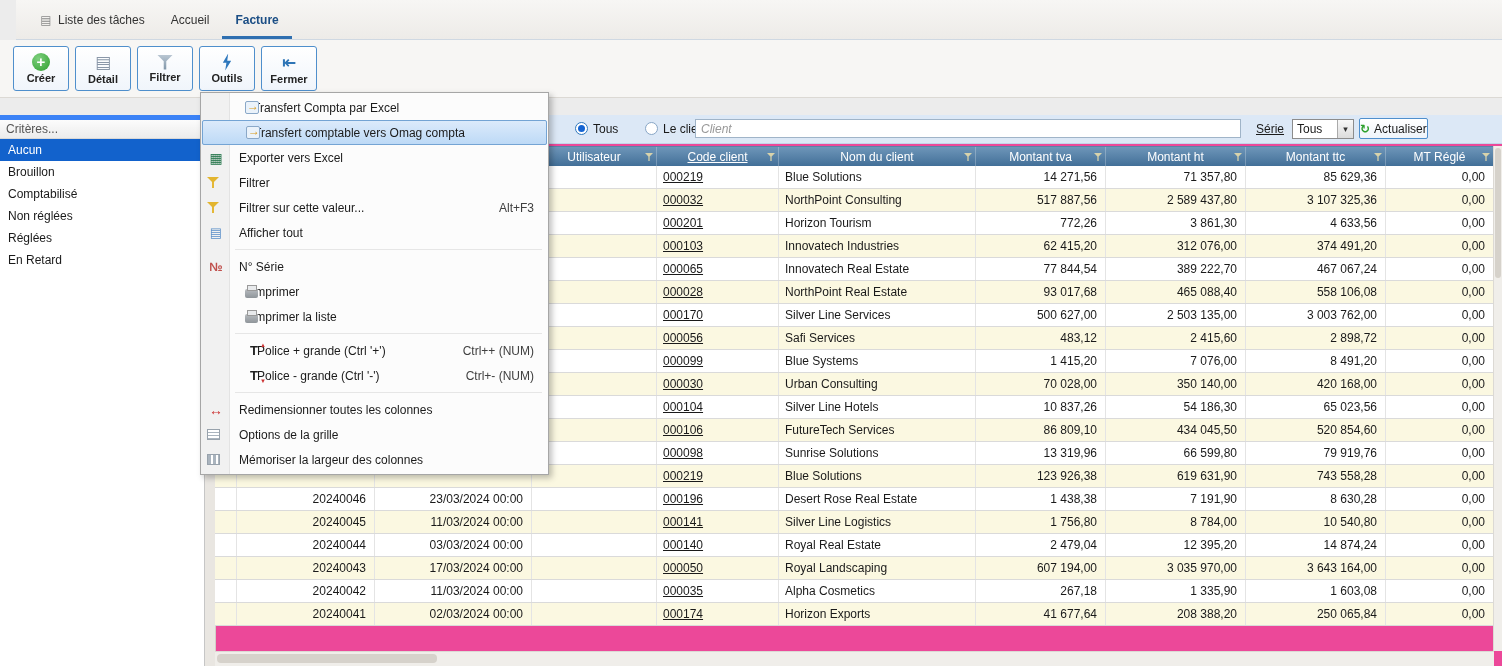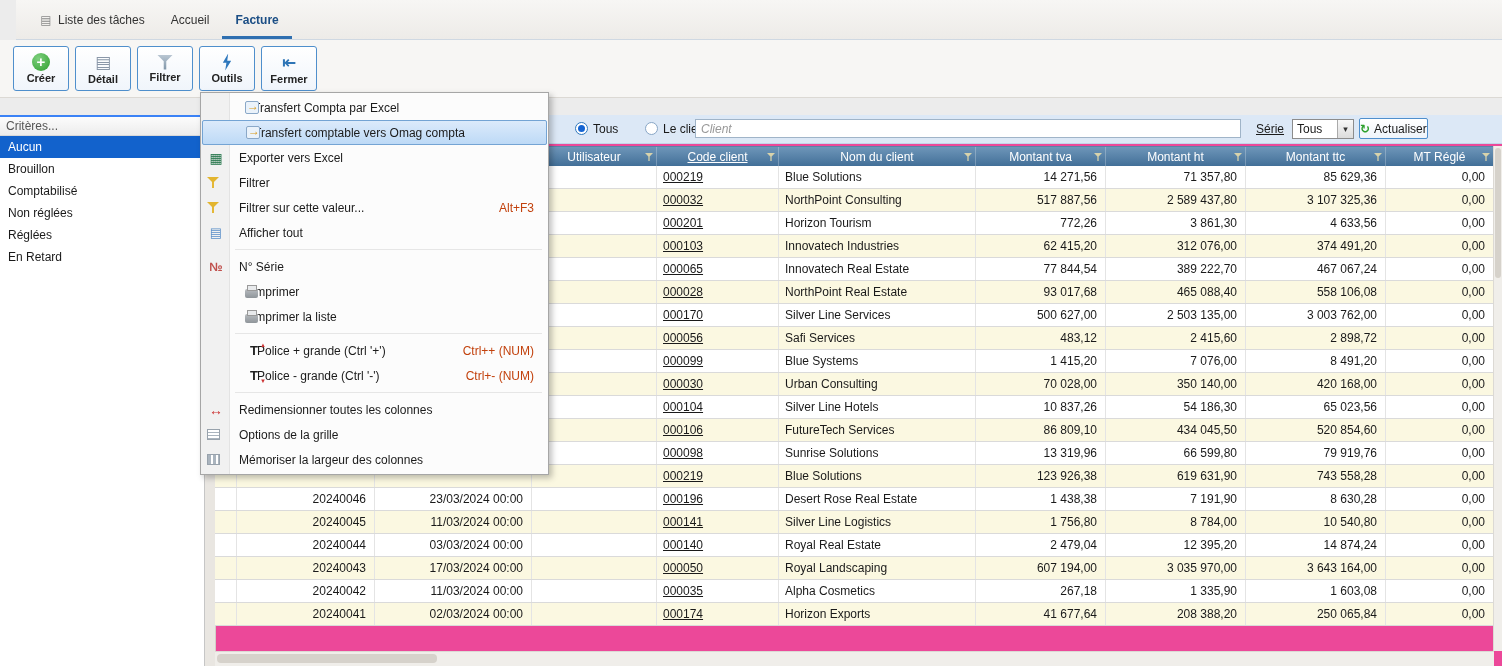--- a/index.html
+++ b/index.html
@@ -31,21 +31,21 @@
       color:#fff;font-weight:700;font-size:15px;line-height:17px;text-align:center;}
   .ic-detail-form-icon::before{content:"▤";font-size:17px;color:#8a97a8;}
   .tico.ic-funnel-icon{width:16px;height:15px;background:linear-gradient(#b9c6d2,#7f95a8);
       clip-path:polygon(0 0,100% 0,58% 45%,58% 100%,42% 100%,42% 45%);}
   .ic-tools-lightning-icon{width:12px;height:17px;background:#2f78bd;
       clip-path:polygon(60% 0,15% 55%,45% 55%,35% 100%,85% 42%,52% 42%);}
   .ic-close-window-icon::before{content:"⇤";font-size:17px;font-weight:700;color:#2e75b6;}
 
   
   .sidebar{position:absolute;left:0;top:115px;width:205px;bottom:0;box-sizing:border-box;
-           background:#fff;border-top:2px solid #3b82f6;border-right:1px solid #c6c6c6;}
+           background:#fff;border-top:5px solid #3b82f6;border-right:1px solid #c6c6c6;}
   .sheader{height:18px;line-height:18px;padding-left:6px;color:#555;
            background:linear-gradient(#fcfcfc,#ececec);border-bottom:1px solid #d8d8d8;}
   .sitem{height:22px;line-height:22px;padding-left:8px;white-space:nowrap;}
   .sitem.selected{background:#1262cc;color:#fff;}
 
   
   .content{position:absolute;left:205px;top:115px;right:0;bottom:0;background:#ec4899;}
   .splitter{position:absolute;left:0;top:0;bottom:0;width:10px;background:#e9e6e1;border-right:1px solid #d2cfc9;}
 
   .filterbar{position:absolute;left:10px;right:0;top:0;height:28px;background:#dce8f6;border-bottom:1px solid #c3d5e9;}
@@ -99,21 +99,21 @@
   .hscroll{position:absolute;left:10px;right:8px;bottom:0;height:14px;background:#f0eeea;border-top:1px solid #dcd9d4;}
   .hscroll::before{content:"";position:absolute;left:2px;top:2px;width:220px;height:9px;background:#d6d2cb;border-radius:4px;}
 
   
   .menu{position:absolute;left:200px;top:92px;width:349px;box-sizing:border-box;z-index:20;
         background:#fcfcfc;border:1px solid #a6a6a6;box-shadow:3px 3px 6px rgba(0,0,0,.25);padding:2px 0;}
   .menu::before{content:"";position:absolute;left:0;top:0;bottom:0;width:28px;background:#f1f1f1;border-right:1px solid #e3e3e3;}
   .mitem{position:relative;height:25px;display:flex;align-items:center;padding:0 14px 0 38px;color:#1b1b1b;white-space:nowrap;}
   .mitem.hl{background:linear-gradient(#ddebfb,#bcd9f6);outline:1px solid #74a4d4;outline-offset:-1px;border-radius:2px;margin:0 1px;}
   .mico{position:absolute;left:6px;width:18px;height:17px;display:flex;align-items:center;justify-content:center;}
-  .mshort{margin-left:auto;padding-left:20px;color:#c2410c;}
+  .mshort{margin-left:auto;padding-left:20px;color:#404040;}
   .msep{position:relative;height:9px;}
   .msep::after{content:"";position:absolute;left:34px;right:6px;top:4px;border-top:1px solid #e6e6e6;}
 
   .ic-transfer-book-icon{width:14px;height:13px;box-sizing:border-box;border:1px solid #8aa8c8;
       background:#eaf2fa;border-radius:2px;position:relative;}
   .ic-transfer-book-icon::after{content:"→";position:absolute;left:1px;top:-3px;color:#d79a1e;font-weight:700;font-size:12px;}
   .ic-excel-export-icon::before{content:"▦";color:#1e7145;font-size:14px;}
   .mico.ic-funnel-icon{width:12px;height:11px;background:#e3b52f;
       clip-path:polygon(0 0,100% 0,58% 45%,58% 100%,42% 100%,42% 45%);}
   .ic-document-icon::before{content:"▤";color:#5b8fc9;font-size:13px;}

